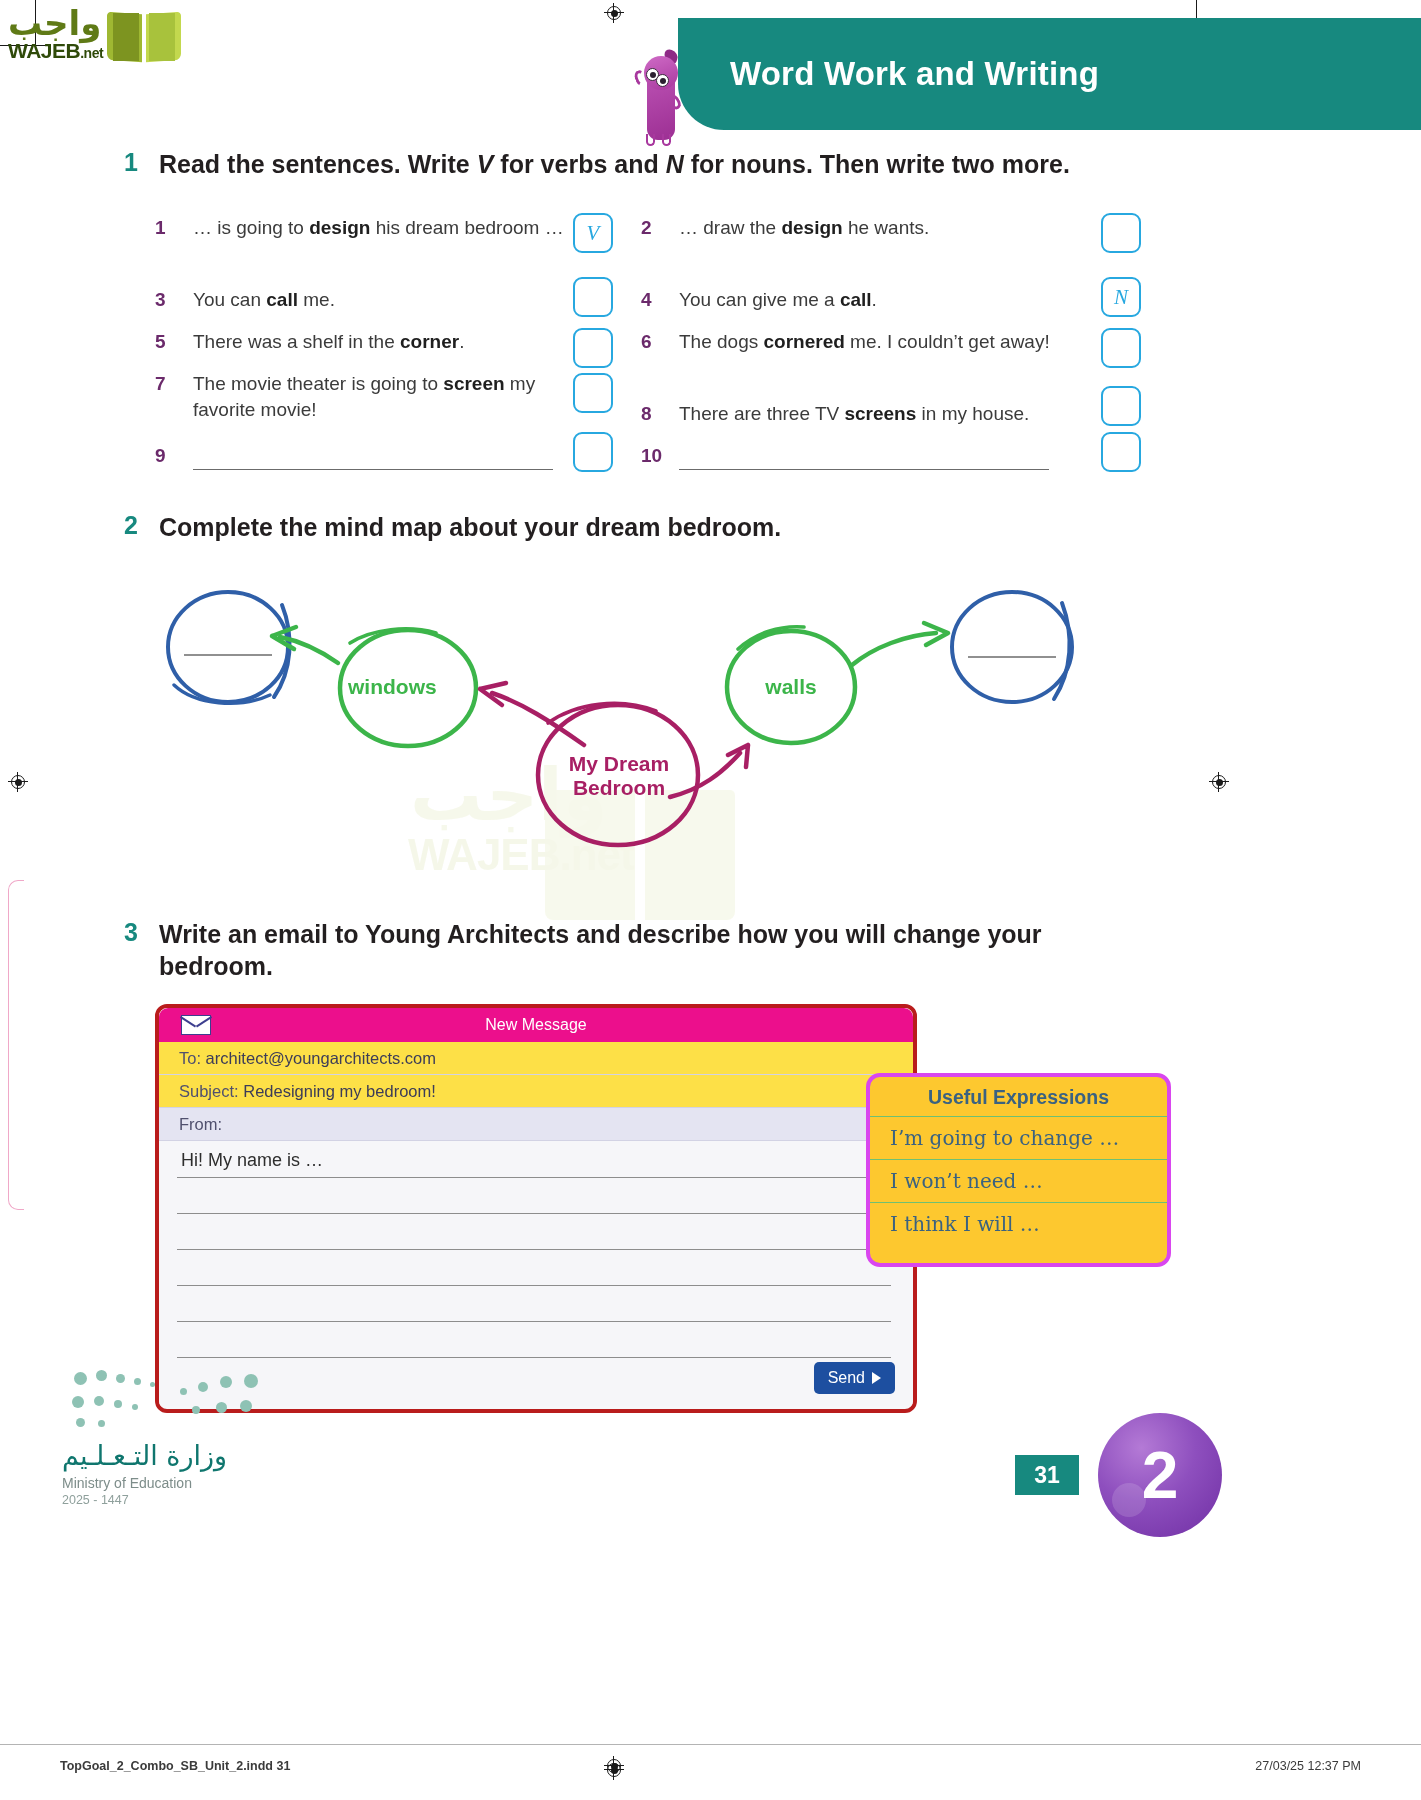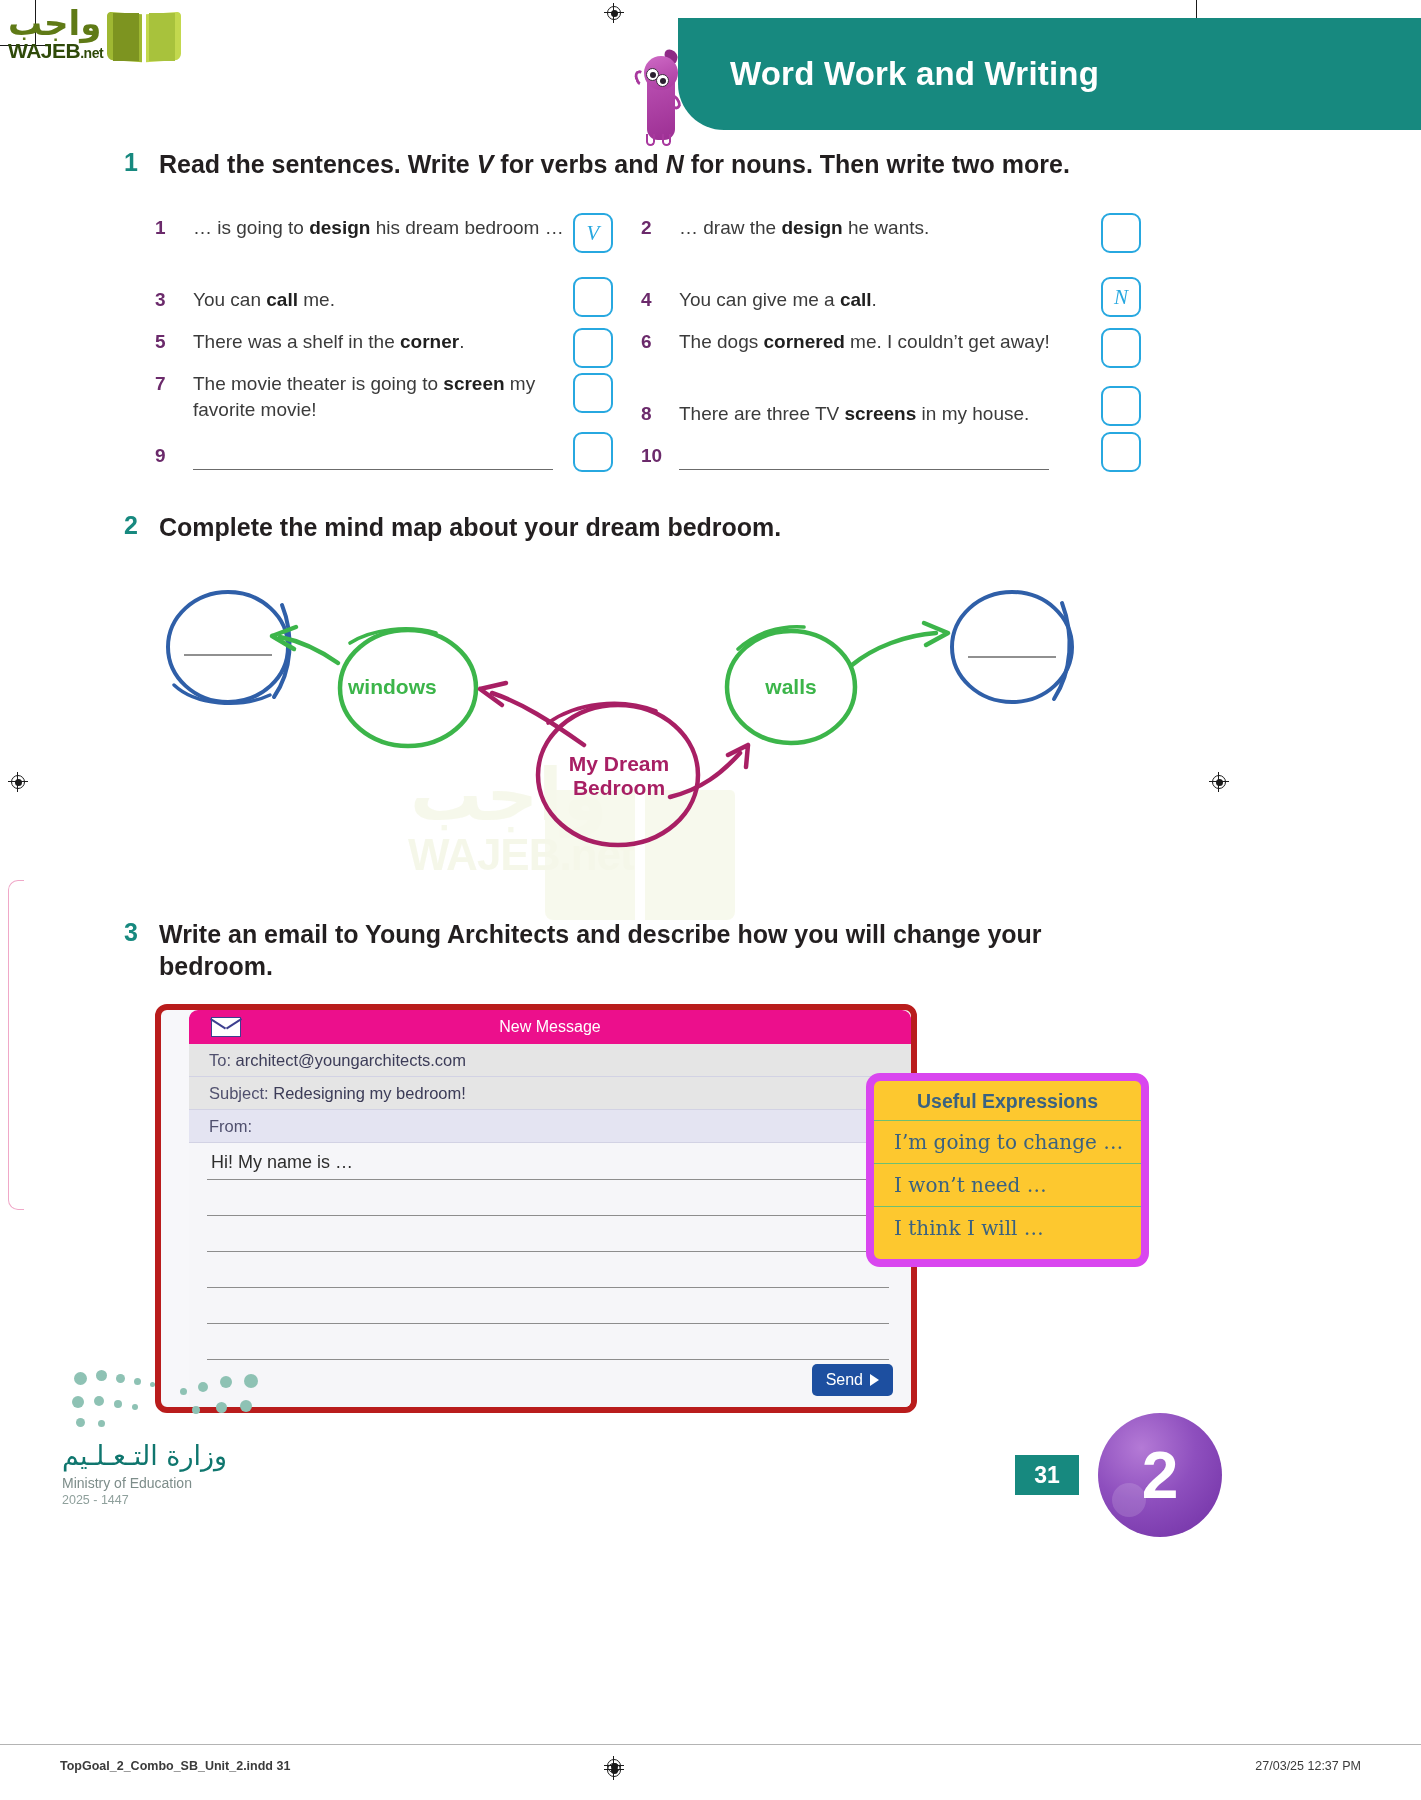--- a/index.html
+++ b/index.html
@@ -86,42 +86,42 @@
   .wline { border-bottom:1.6px solid #6b6b6b; }
 
   
   .mm { position:absolute; left:150px; top:575px; width:960px; height:300px; }
   .mm-label { position:absolute; font-size:21px; font-weight:bold; }
   .mm-label.grn { color:#3cb54a; }
   .mm-label.mag { color:#a81f64; text-align:center; line-height:1.16; }
 
   
   .mail { position:absolute; left:155px; top:1004px; width:762px; height:409px;
-     border:6px solid #b91c1c; border-radius:12px; background:#f7f7fa; overflow:hidden;padding-left:28px; }
+     border:4px solid #b91c1c; border-radius:12px; background:#f7f7fa; overflow:hidden; }
   .mail-bar { height:34px; background:#ec0f8c; display:flex; align-items:center; position:relative;
      border-radius:9px 9px 0 0; }
   .mail-bar .env { position:absolute; left:22px; top:7px; width:30px; height:20px; background:#fff;
      border:1.6px solid #3d3f8f; }
   .mail-bar .env:before, .mail-bar .env:after { content:""; position:absolute; top:0px; width:18px; height:1.6px; background:#3d3f8f; }
   .mail-bar .env:before { left:-1px; transform:rotate(33deg); transform-origin:left top; }
   .mail-bar .env:after  { right:-1px; transform:rotate(-33deg); transform-origin:right top; }
   .mail-bar .t { width:100%; text-align:center; color:#fff; font-size:16px; }
-  .mfield { height:33px; background:#e5e5e5; border-bottom:1px solid #d2d2e4; display:flex; align-items:center;
+  .mfield { height:33px; background:#fde047; border-bottom:1px solid #d2d2e4; display:flex; align-items:center;
      padding-left:20px; font-size:16.5px; color:#3c3c58; }
   .mfield .lab { color:#50506e; }
   .mfield.alt { background:#e4e4f2; }
   .mbody { position:relative; background:#f6f6f9; height:265px; }
   .mbody .line { position:absolute; left:18px; right:22px; border-bottom:1.2px solid #8d8d8d; }
   .mbody .hi { position:absolute; left:22px; top:9px; font-size:18px; color:#2e2e2e; }
   .send { position:absolute; right:18px; bottom:12px; background:#1d4fa0; color:#fff; border-radius:5px;
      padding:7px 14px; font-size:16px; display:flex; align-items:center; gap:7px; }
 
   
-  .ue { position:absolute; left:866px; top:1073px; width:283px; height:194px;
-     background:#fdc82f; border:8px solid #d946ef; border-radius:14px; overflow:hidden; }
+  .ue { position:absolute; left:866px; top:1073px; width:305px; height:194px;
+     background:#fdc82f; border:4px solid #d946ef; border-radius:14px; overflow:hidden; }
   .ue .hd { text-align:center; font-size:19.5px; font-weight:bold; color:#3a6281; padding:9px 0 7px;
      border-bottom:1.8px solid #6ec072; }
   .ue .it { font-size:20px; color:#3a6281; padding:9px 0 9px 20px; border-bottom:1.8px solid #6ec072;
      font-family:"DejaVu Serif", serif; }
   .ue .it:last-child { border-bottom:none; }
 
   
   .moe { position:absolute; left:62px; top:1440px; }
   .moe .ar { font-family:"DejaVu Sans", sans-serif; font-size:27px; color:#0f766e; letter-spacing:2px; }
   .moe .en { font-size:14px; color:#7d8d8a; margin-top:4px; }

